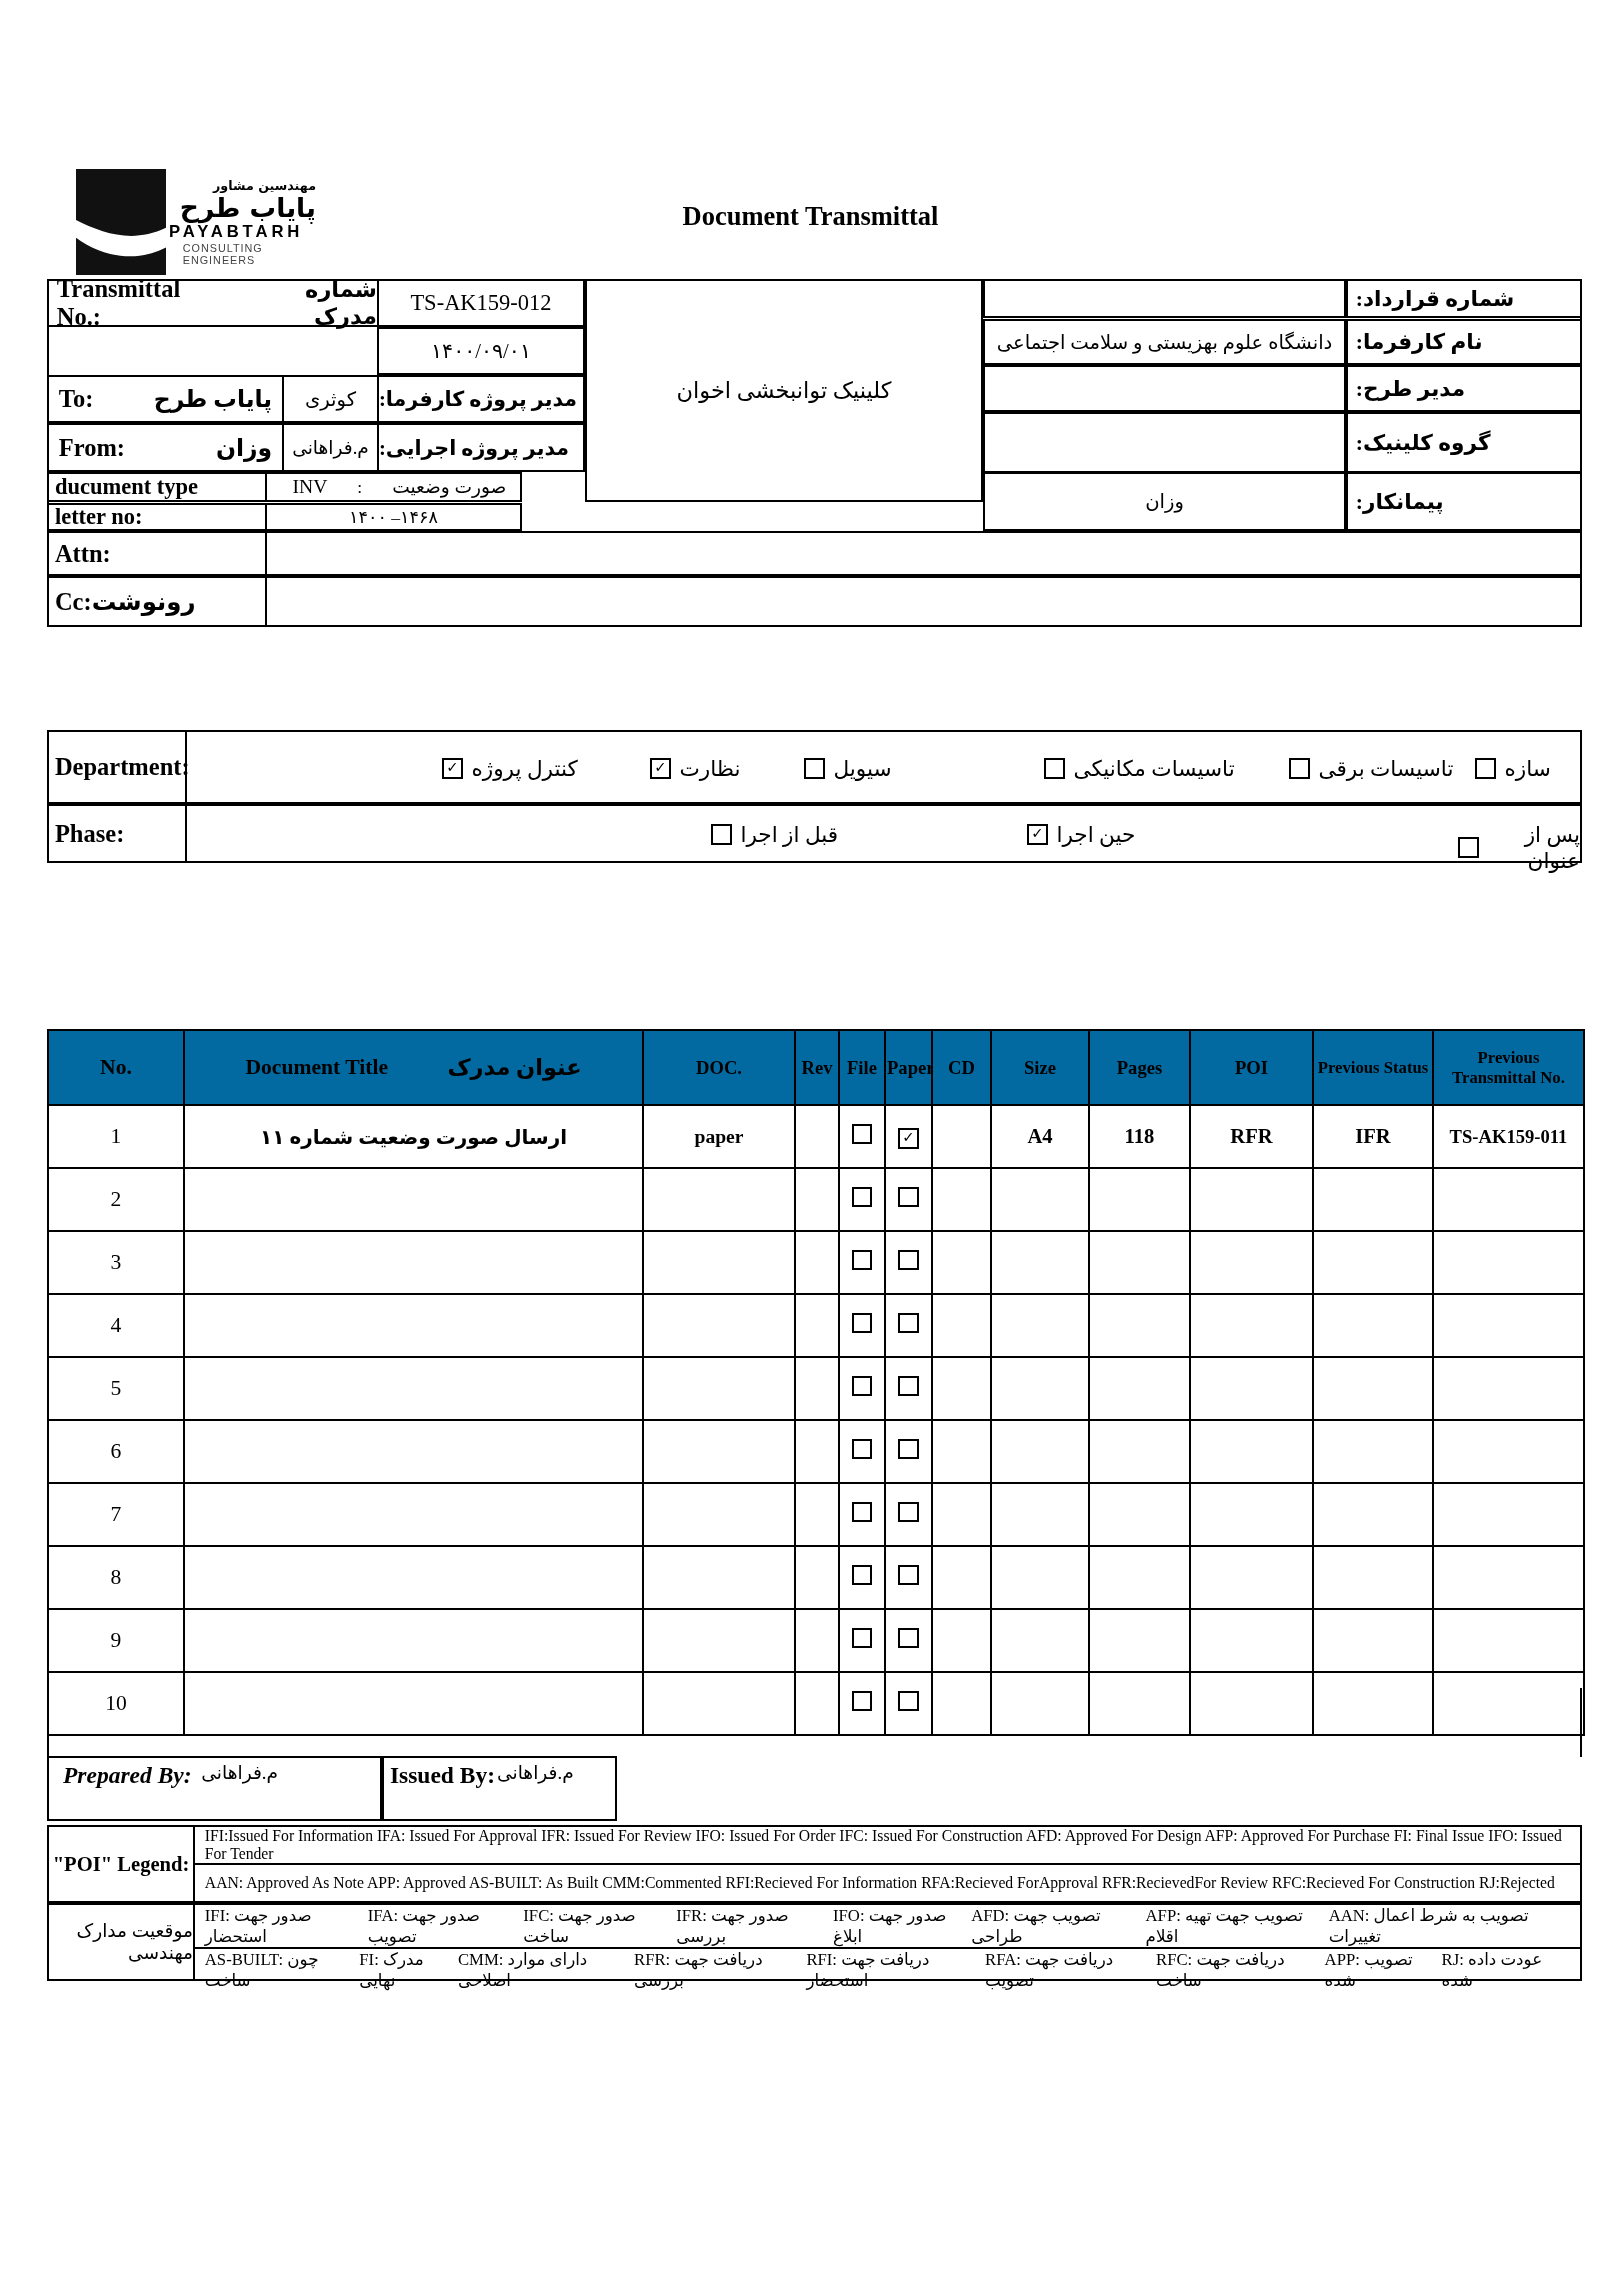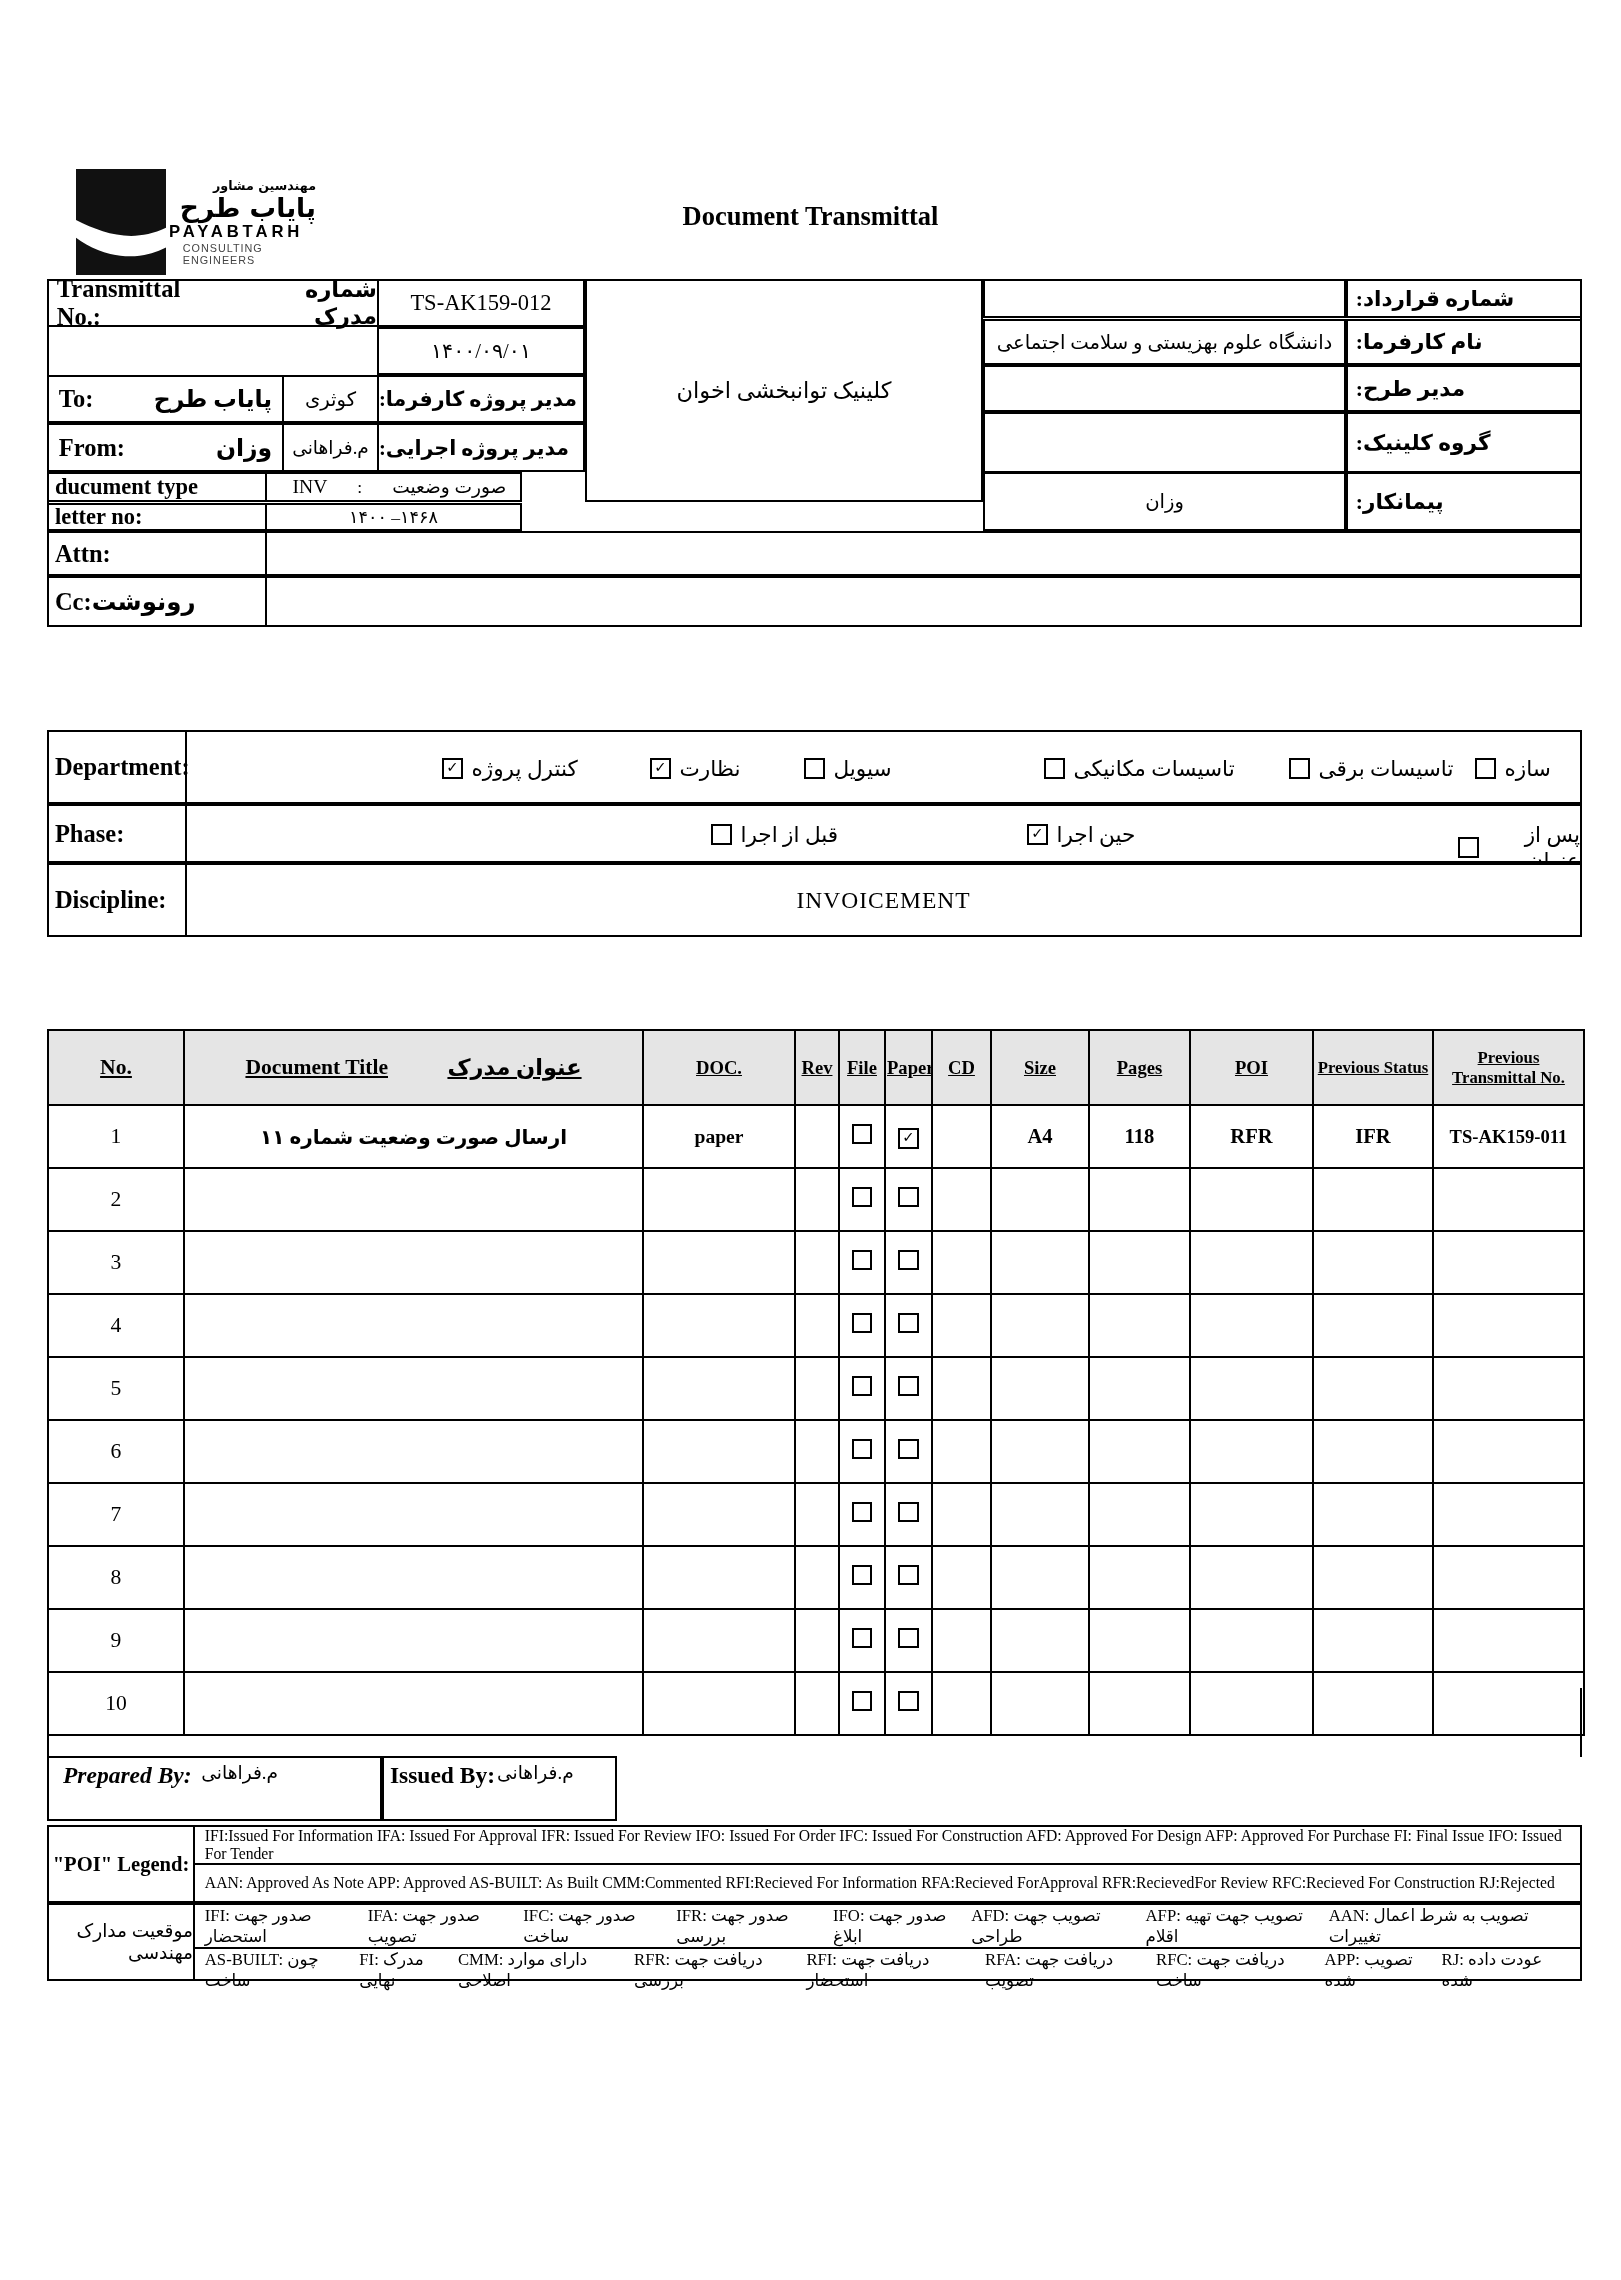--- a/index.html
+++ b/index.html
@@ -13,21 +13,21 @@
   .falabel{justify-content:flex-end;padding-left:7.8px;font-weight:bold;font-size:22.5px;}
   .enlabel{font-weight:bold;font-size:24.5px;padding-left:7.8px;}
   .val{font-size:22.5px;font-weight:bold;}
   .ltr{direction:ltr;}
   .cb{display:inline-block;box-sizing:border-box;width:20.6px;height:20.6px;border:2px solid #000;background:#fff;
       font-size:14.7px;line-height:15.7px;text-align:center;flex:0 0 auto;}
   .chkitem{position:absolute;display:flex;align-items:center;gap:8.8px;}
   .chkitem .lbl{font-size:21.6px;direction:rtl;}
   table.doc{border-collapse:collapse;table-layout:fixed;width:1535px;background:#fff;}
   table.doc th,table.doc td{border:2px solid #000;text-align:center;vertical-align:middle;overflow:hidden;}
-  table.doc th{background:#e5e5e5;font-weight:bold;font-size:18.6px;height:71px;text-decoration:underline;}
+  table.doc th{background:#0369a1;font-weight:bold;font-size:18.6px;height:71px;}
   table.doc td{height:59px;font-size:20.6px;font-weight:bold;}
   table.doc td.num{font-weight:normal;font-size:21.6px;}
   .legendline{display:flex;align-items:center;padding:0 9.8px;font-size:15.7px;box-sizing:border-box;}
   .siglabel{font-weight:bold;font-size:23.5px;}
   .signame{font-size:18.6px;margin-left:9.8px;direction:rtl;}
 </style>
 </head>
 <body>
 
 <div class="page">
@@ -186,28 +186,20 @@
         </div>
         <div class="chkitem" style="left: 840px; top: 15.7px;">
           <span class="cb">✓</span>
           <span class="lbl">حین اجرا</span>
         </div>
         <div class="chkitem" style="left: 1271px; top: 15.7px;">
           <span class="cb"></span>
           <span class="lbl">پس از عنوان</span>
         </div>
       </div>
-  </div>
-  <div class="cell" style="left:47px;top:863px;width:1535px;height:74px;border-width:2.9px;border-top-width:2px;">
-    <div style="width:136px;height:100%;border-right:2px solid #000;display:flex;align-items:center;">
-      <span class="siglabel" style="padding-left:5.9px;font-size:24.5px;">Discipline:</span>
-    </div>
-    <div style="flex:1;text-align:center;">
-      <span style="font-size:23.5px;letter-spacing:1px;">INVOICEMENT</span>
-    </div>
   </div>
 
   <div class="abs" style="left:47px;top:1029px;">
     <table class="doc">
       <colgroup>
         <col style="width:136px">
           <col style="width:459px">
           <col style="width:152px">
           <col style="width:44px">
         <col style="width:46px">

